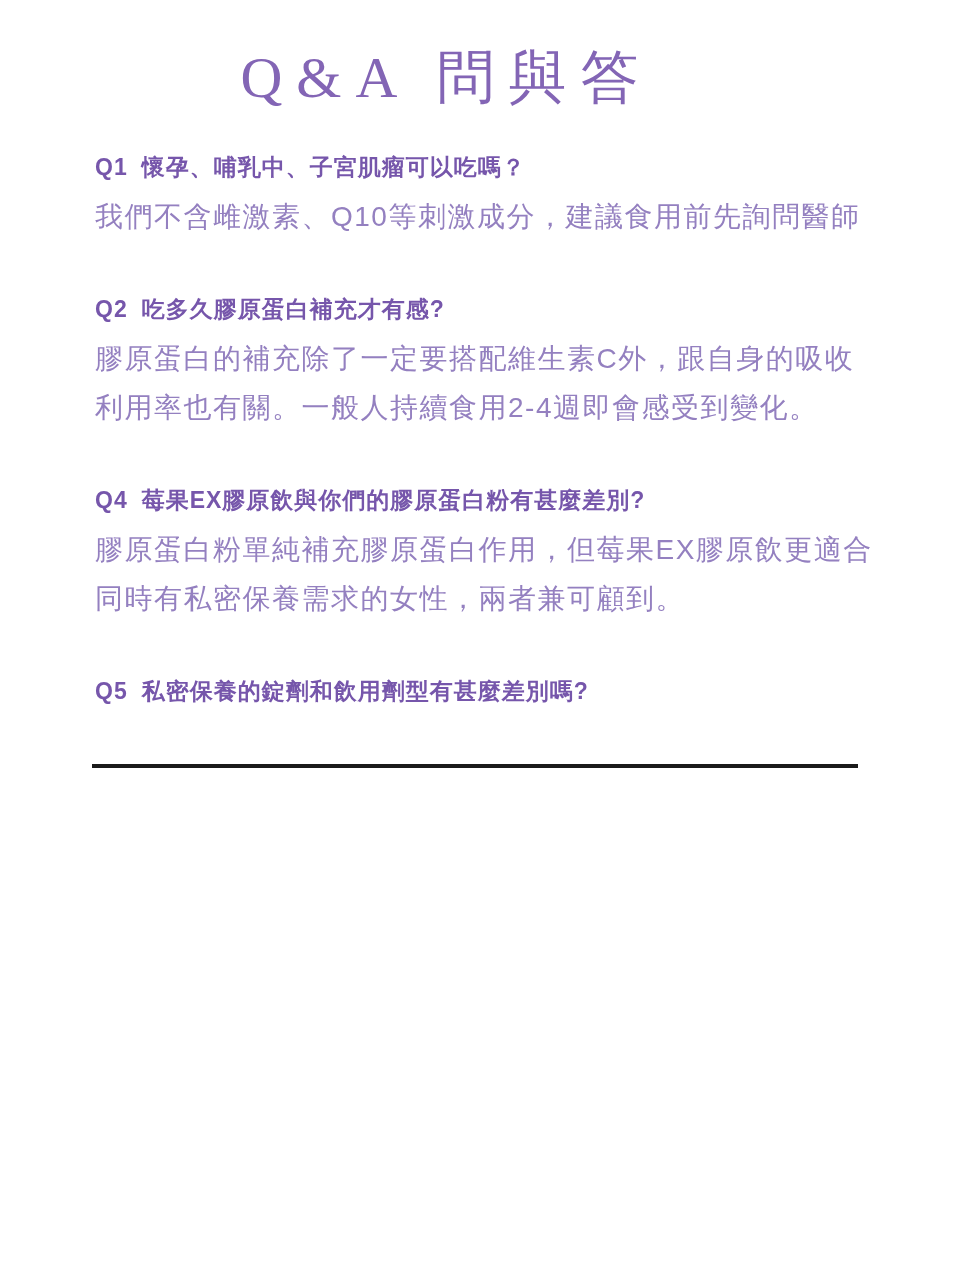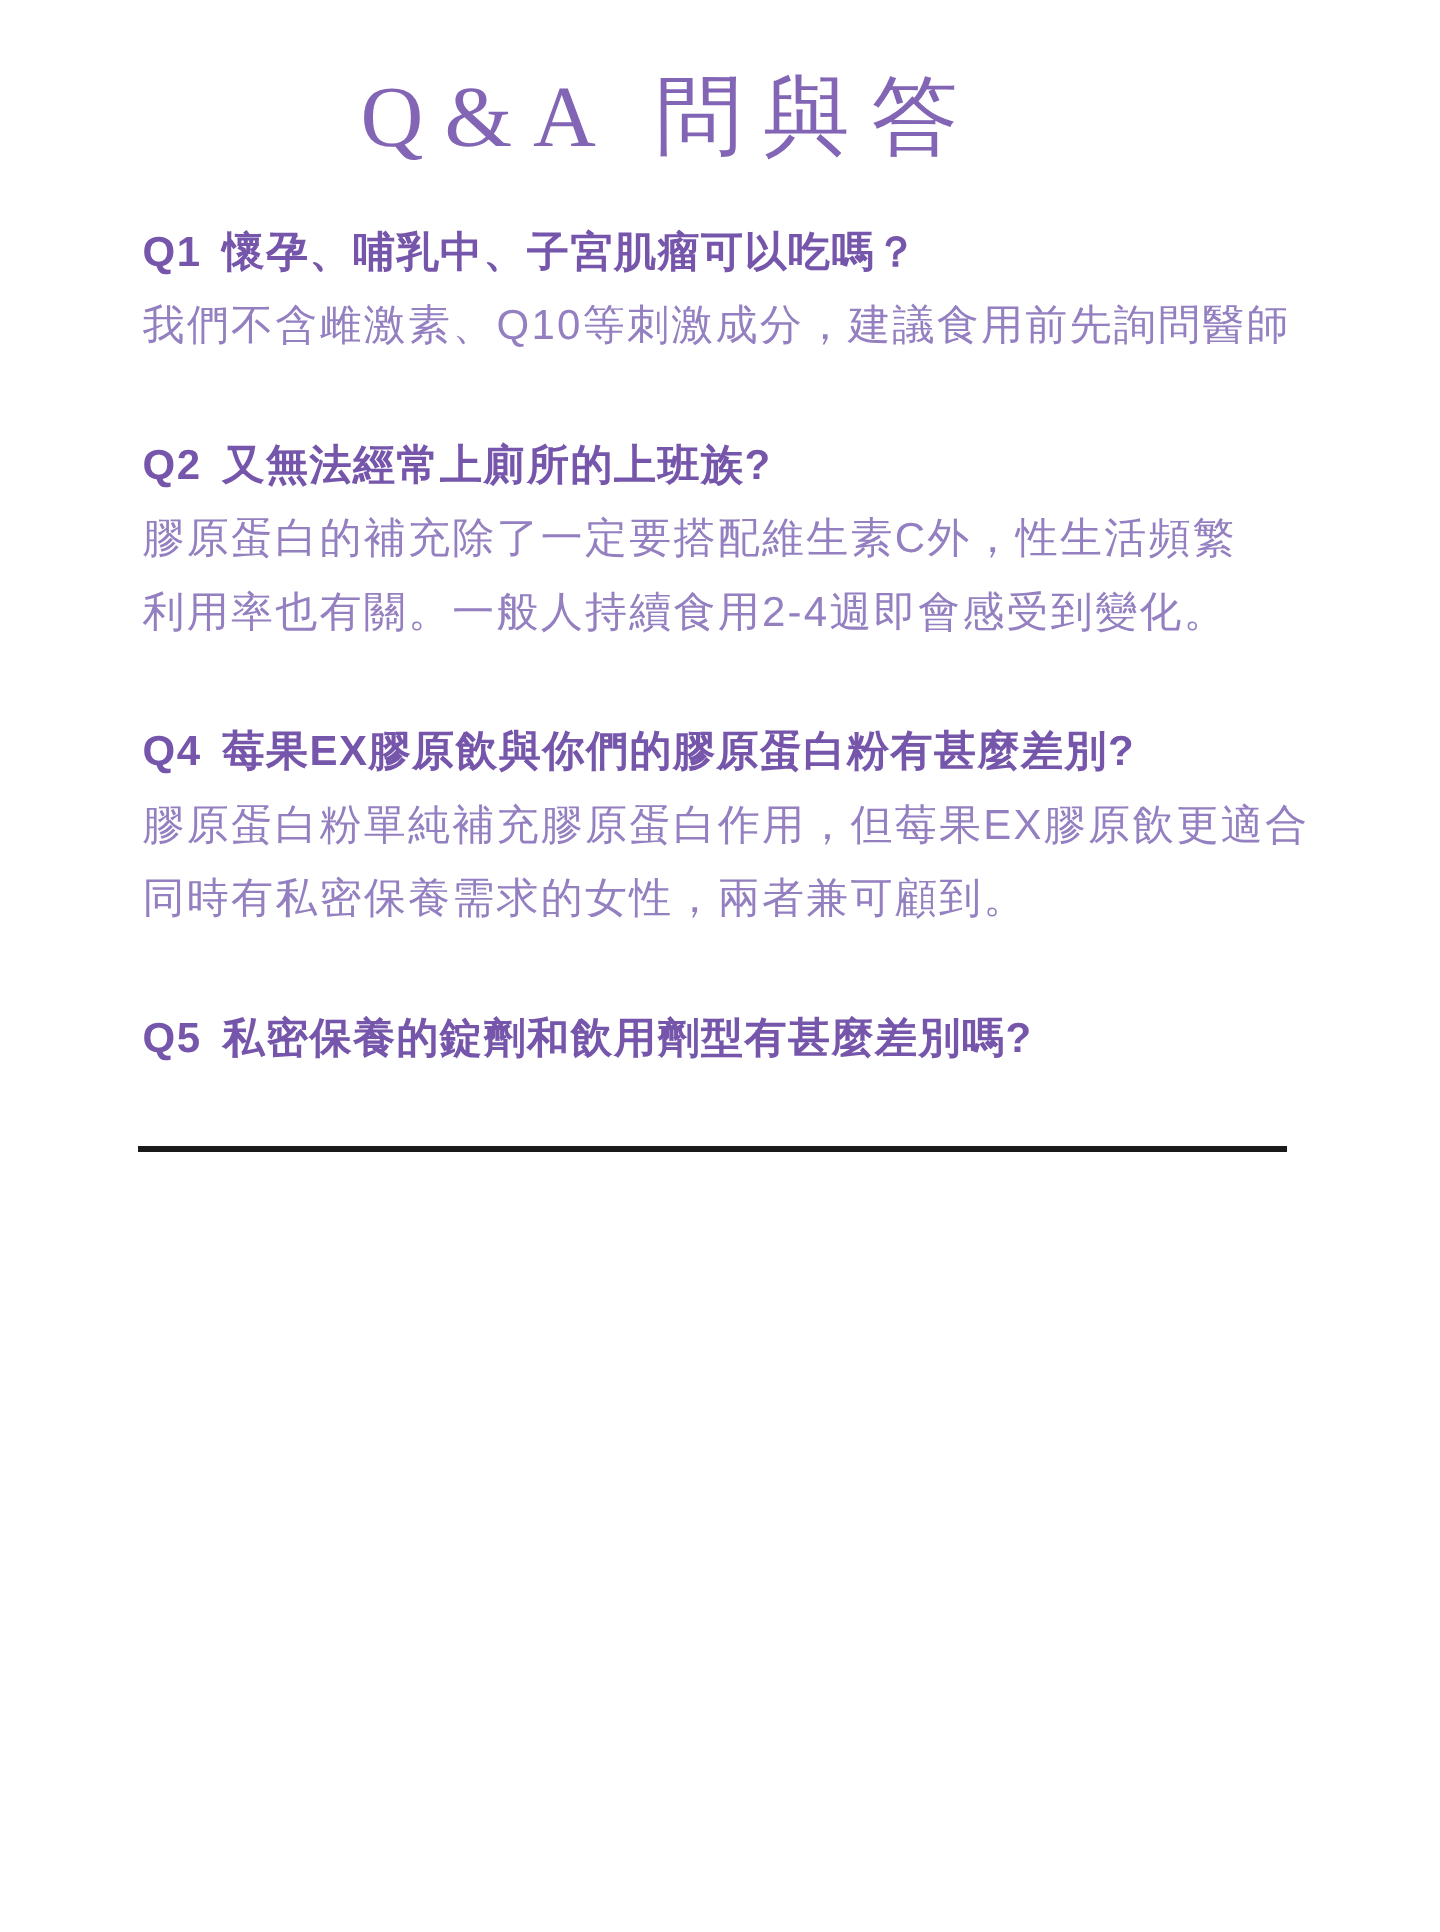--- a/index.html
+++ b/index.html
@@ -32,21 +32,21 @@
     white-space: nowrap;
   }
   .qa-section {
     margin: 44px 0 0 0;
   }
   .qa-section.first {
     margin-top: 0;
   }
   .q-heading {
     margin: 0;
-    font-size: 28px;
+    font-size: 23px;
     font-weight: 700;
     color: #7656ab;
     letter-spacing: 1px;
     line-height: 49px;
     white-space: nowrap;
   }
   .q-label {
     margin-right: 14px;
   }
   .answer-line {
@@ -75,23 +75,23 @@
 
   <section class="qa-section first">
     <h2 class="q-heading">
       <span class="q-label">Q1</span><span>懷孕、哺乳中、子宮肌瘤可以吃嗎？</span>
     </h2>
     <p class="answer-line">我們不含雌激素、Q10等刺激成分，建議食用前先詢問醫師</p>
   </section>
 
   <section class="qa-section">
     <h2 class="q-heading">
-      <span class="q-label">Q2</span><span>又無法經常上廁所的上班族?</span>
+      <span class="q-label">Q2</span><span>吃多久膠原蛋白補充才有感?</span>
     </h2>
-    <p class="answer-line">膠原蛋白的補充除了一定要搭配維生素C外，性生活頻繁</p>
+    <p class="answer-line">膠原蛋白的補充除了一定要搭配維生素C外，跟自身的吸收</p>
     <p class="answer-line">利用率也有關。一般人持續食用2-4週即會感受到變化。</p>
   </section>
 
 
   <section class="qa-section">
     <h2 class="q-heading">
       <span class="q-label">Q4</span><span>莓果EX膠原飲與你們的膠原蛋白粉有甚麼差別?</span>
     </h2>
     <p class="answer-line">膠原蛋白粉單純補充膠原蛋白作用，但莓果EX膠原飲更適合</p>
     <p class="answer-line">同時有私密保養需求的女性，兩者兼可顧到。</p>

